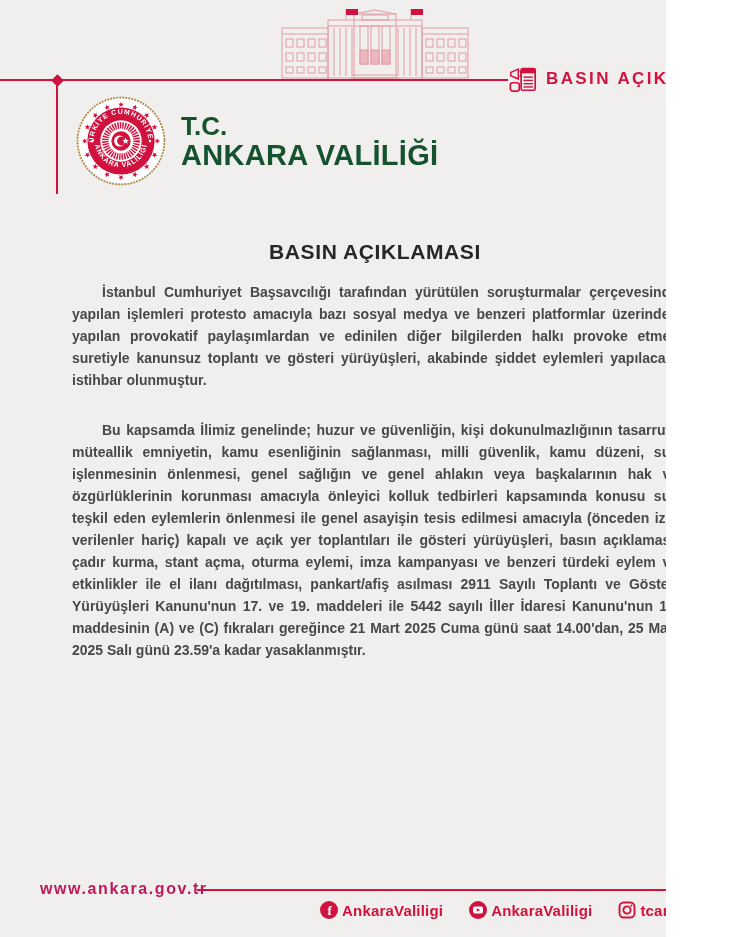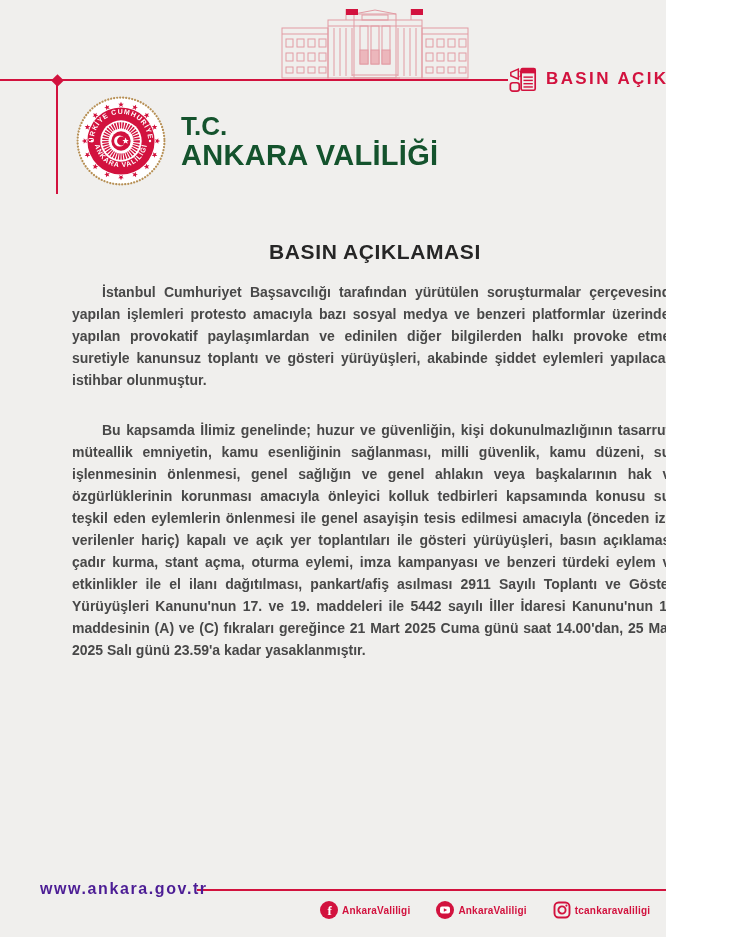--- a/index.html
+++ b/index.html
@@ -43,25 +43,25 @@
     margin:0 0 17px 0;text-align:center;color:#262626;
     font-size:21px;font-weight:bold;letter-spacing:0.6px;
   }
   .doc p{
     margin:0 0 28px 0;text-align:justify;text-indent:30px;
     font-size:14px;line-height:22px;font-weight:bold;
   }
   .doc p:last-child{margin-bottom:0;}
 
   
-  .site{position:absolute;left:40px;top:880px;color:#4c1d95;font-weight:bold;
+  .site{position:absolute;left:40px;top:880px;color:#be185d;font-weight:bold;
         font-size:16px;letter-spacing:1.6px;}
   .social{position:absolute;left:320px;top:901px;display:flex;gap:26px;align-items:center;}
   .social .item{display:flex;align-items:center;gap:4px;cursor:pointer;}
-  .social .handle{color:#d2123e;font-weight:bold;font-size:10px;letter-spacing:0.2px;}
+  .social .handle{color:#d2123e;font-weight:bold;font-size:15px;letter-spacing:0.2px;}
   .social svg{display:block;}
 </style>
 </head>
 <body>
 
 <div class="page">
 
   <div class="hline top-hline"></div>
   <div class="vline left-vline"></div>
   <div class="vline right-vline"></div>

